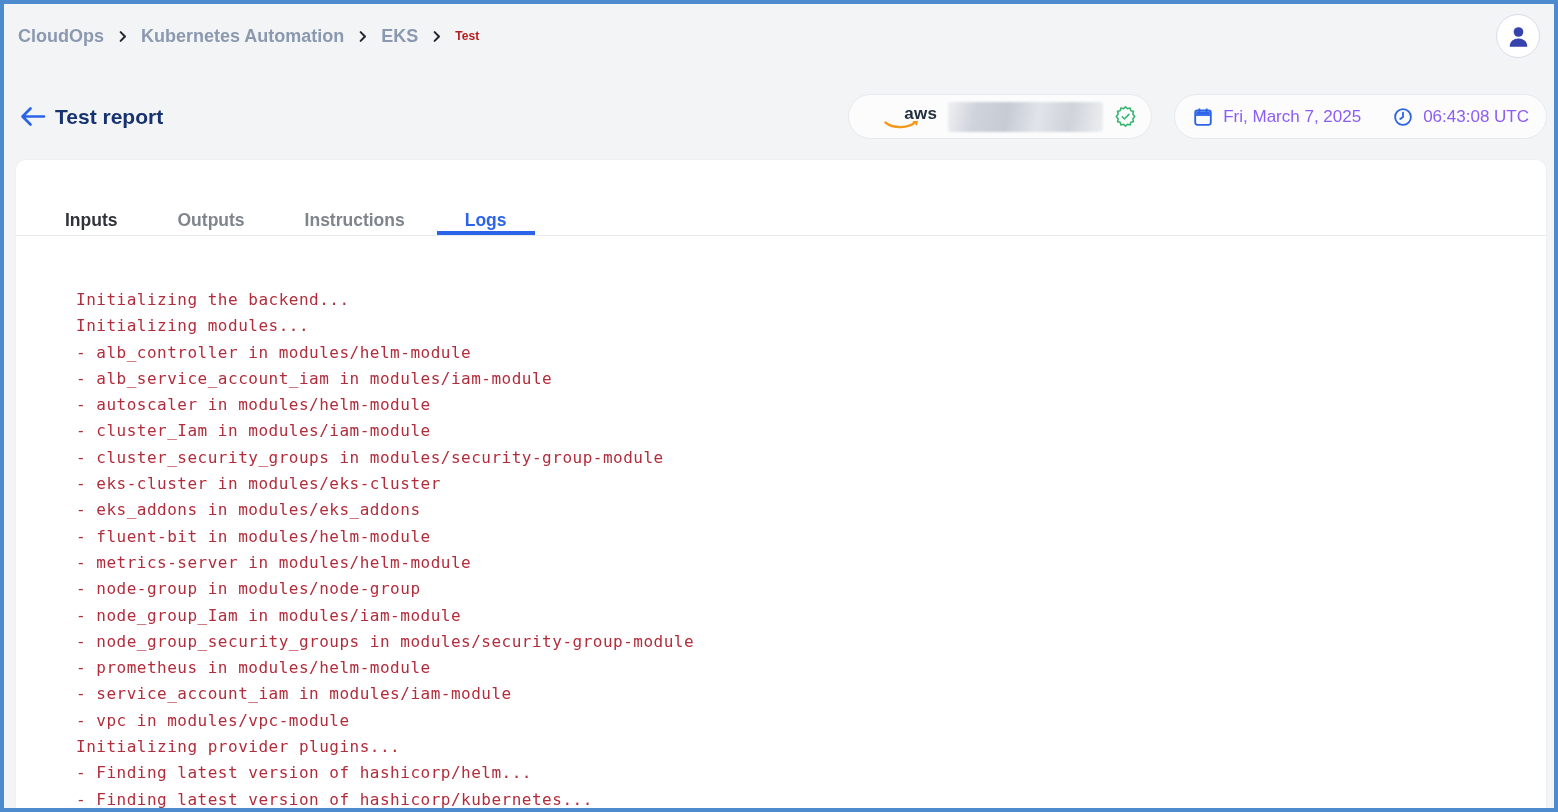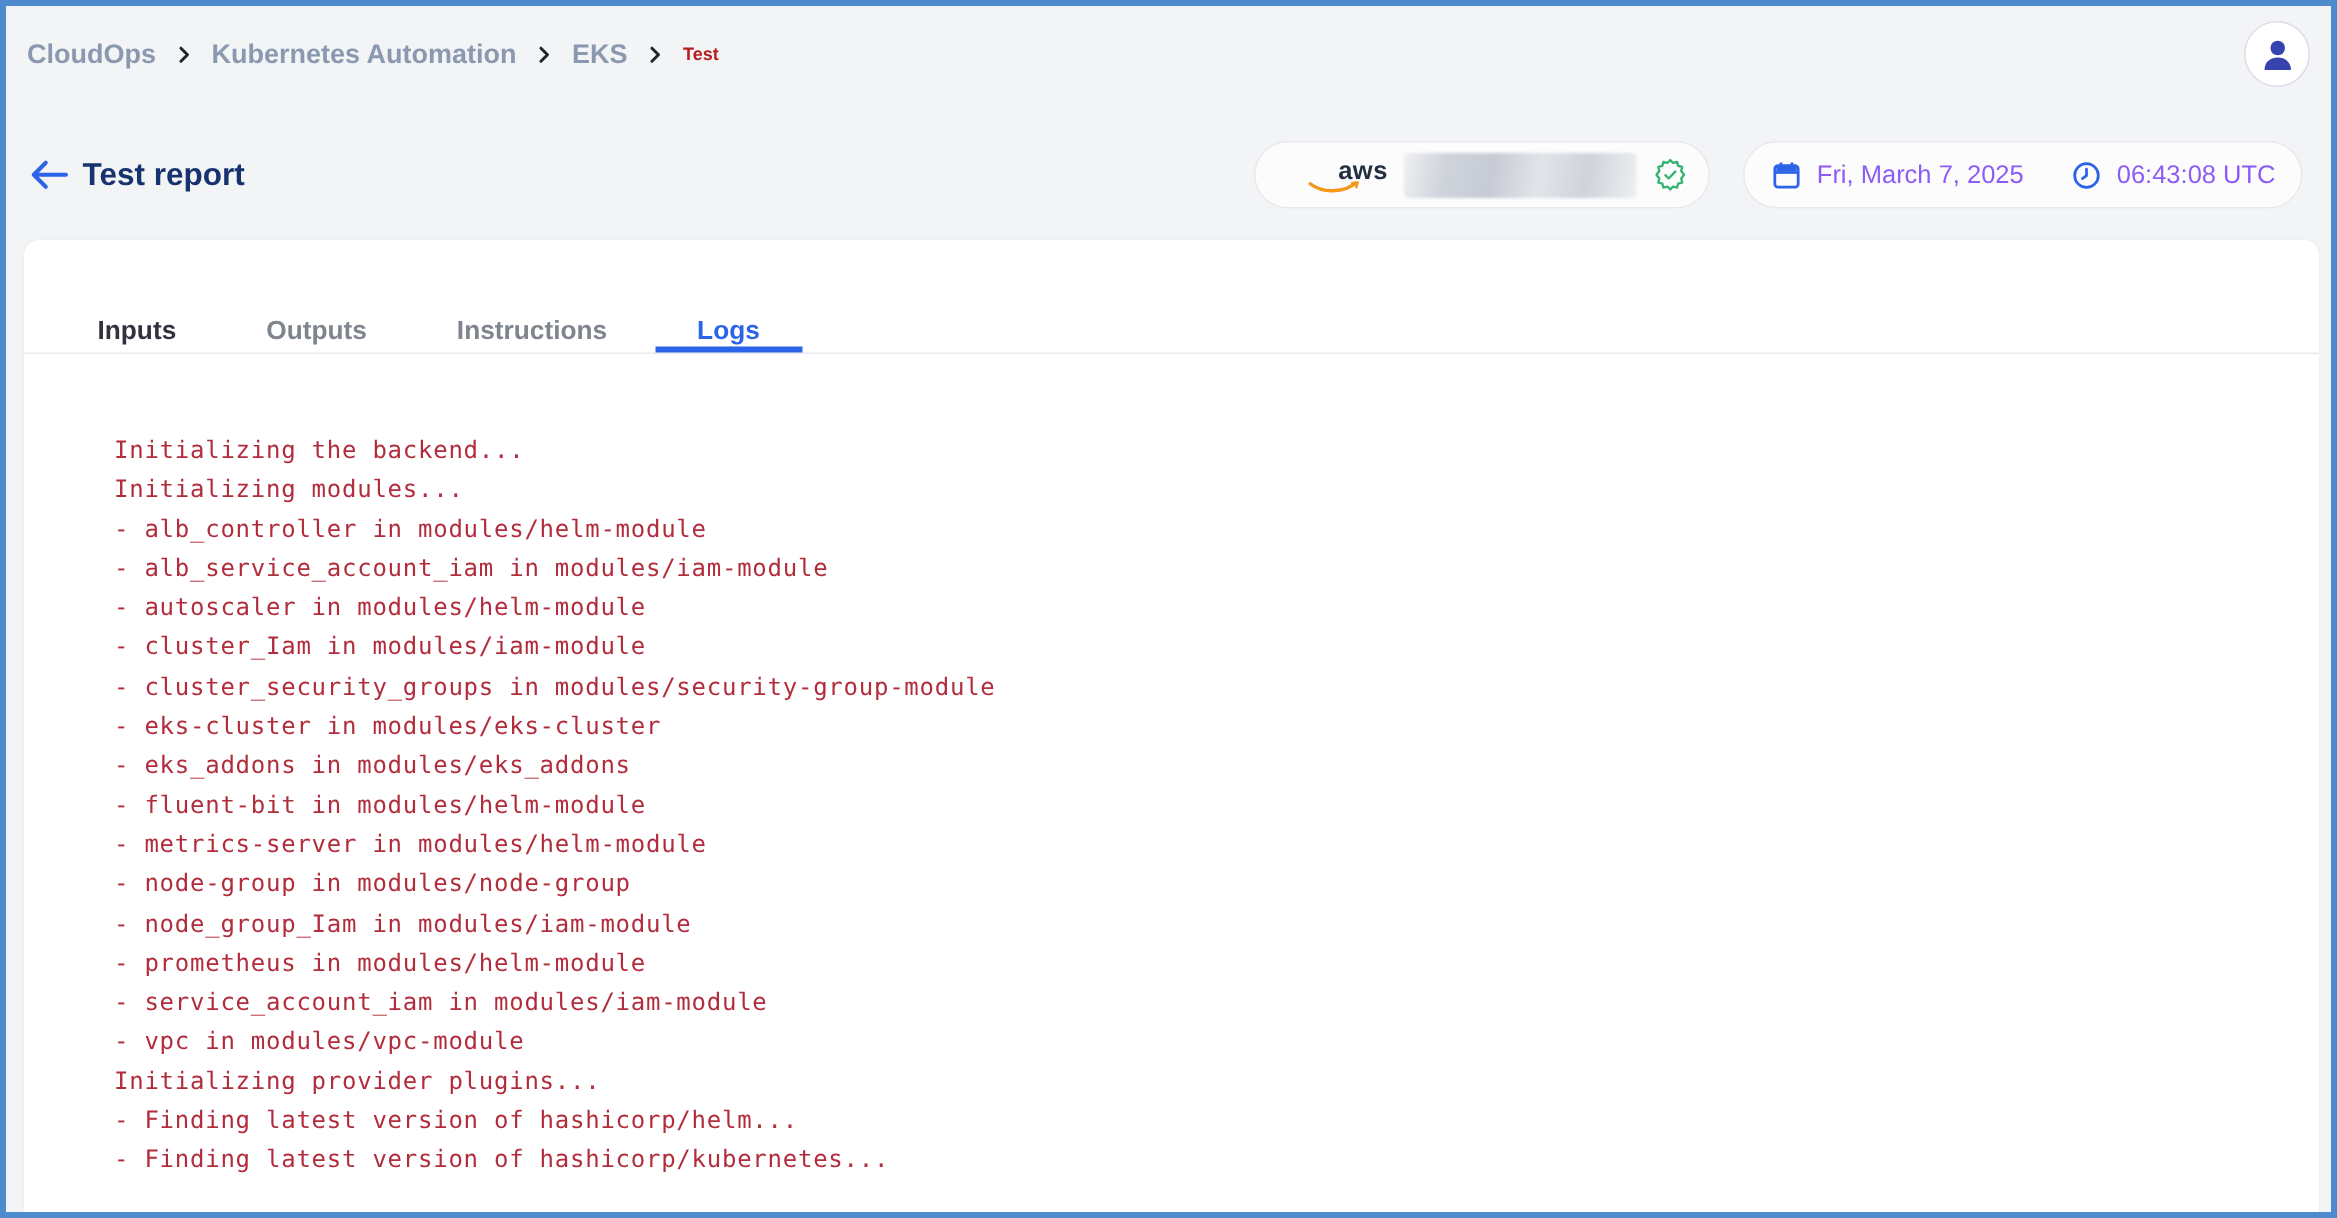--- a/index.html
+++ b/index.html
@@ -25,21 +25,21 @@
     width:44px; height:44px; border-radius:50%;
     background:#ffffff; border:1px solid #dcdcea;
     display:flex; align-items:center; justify-content:center;
     cursor:pointer;
   }
 
   
   .header-row {
     flex:0 0 auto; height:45px; margin-top:26px;
     display:flex; align-items:center; justify-content:space-between;
-    padding:0 19px 0 14px;
+    padding:0 7px 0 14px;
   }
   .header-left { display:flex; align-items:center; gap:9px; }
   .back-btn { display:flex; align-items:center; justify-content:center; width:28px; height:28px; cursor:pointer; background:none; border:none; }
   .page-title { font-size:21px; font-weight:700; color:#17336f; }
   .header-right { display:flex; align-items:center; gap:22px; }
   .pill {
     height:45px; border-radius:23px;
     background:#fcfcfd; border:1px solid #e7e9ee;
     display:flex; align-items:center;
   }
@@ -191,20 +191,21 @@
           <div class="log-line">- alb_service_account_iam in modules/iam-module</div>
           <div class="log-line">- autoscaler in modules/helm-module</div>
           <div class="log-line">- cluster_Iam in modules/iam-module</div>
           <div class="log-line">- cluster_security_groups in modules/security-group-module</div>
           <div class="log-line">- eks-cluster in modules/eks-cluster</div>
           <div class="log-line">- eks_addons in modules/eks_addons</div>
           <div class="log-line">- fluent-bit in modules/helm-module</div>
           <div class="log-line">- metrics-server in modules/helm-module</div>
           <div class="log-line">- node-group in modules/node-group</div>
           <div class="log-line">- node_group_Iam in modules/iam-module</div>
+          <div class="log-line">- node_group_security_groups in modules/security-group-module</div>
           <div class="log-line">- prometheus in modules/helm-module</div>
           <div class="log-line">- service_account_iam in modules/iam-module</div>
           <div class="log-line">- vpc in modules/vpc-module</div>
           <div class="log-line">Initializing provider plugins...</div>
           <div class="log-line">- Finding latest version of hashicorp/helm...</div>
           <div class="log-line">- Finding latest version of hashicorp/kubernetes...</div>
         </div>
     </div>
   </div>
 

